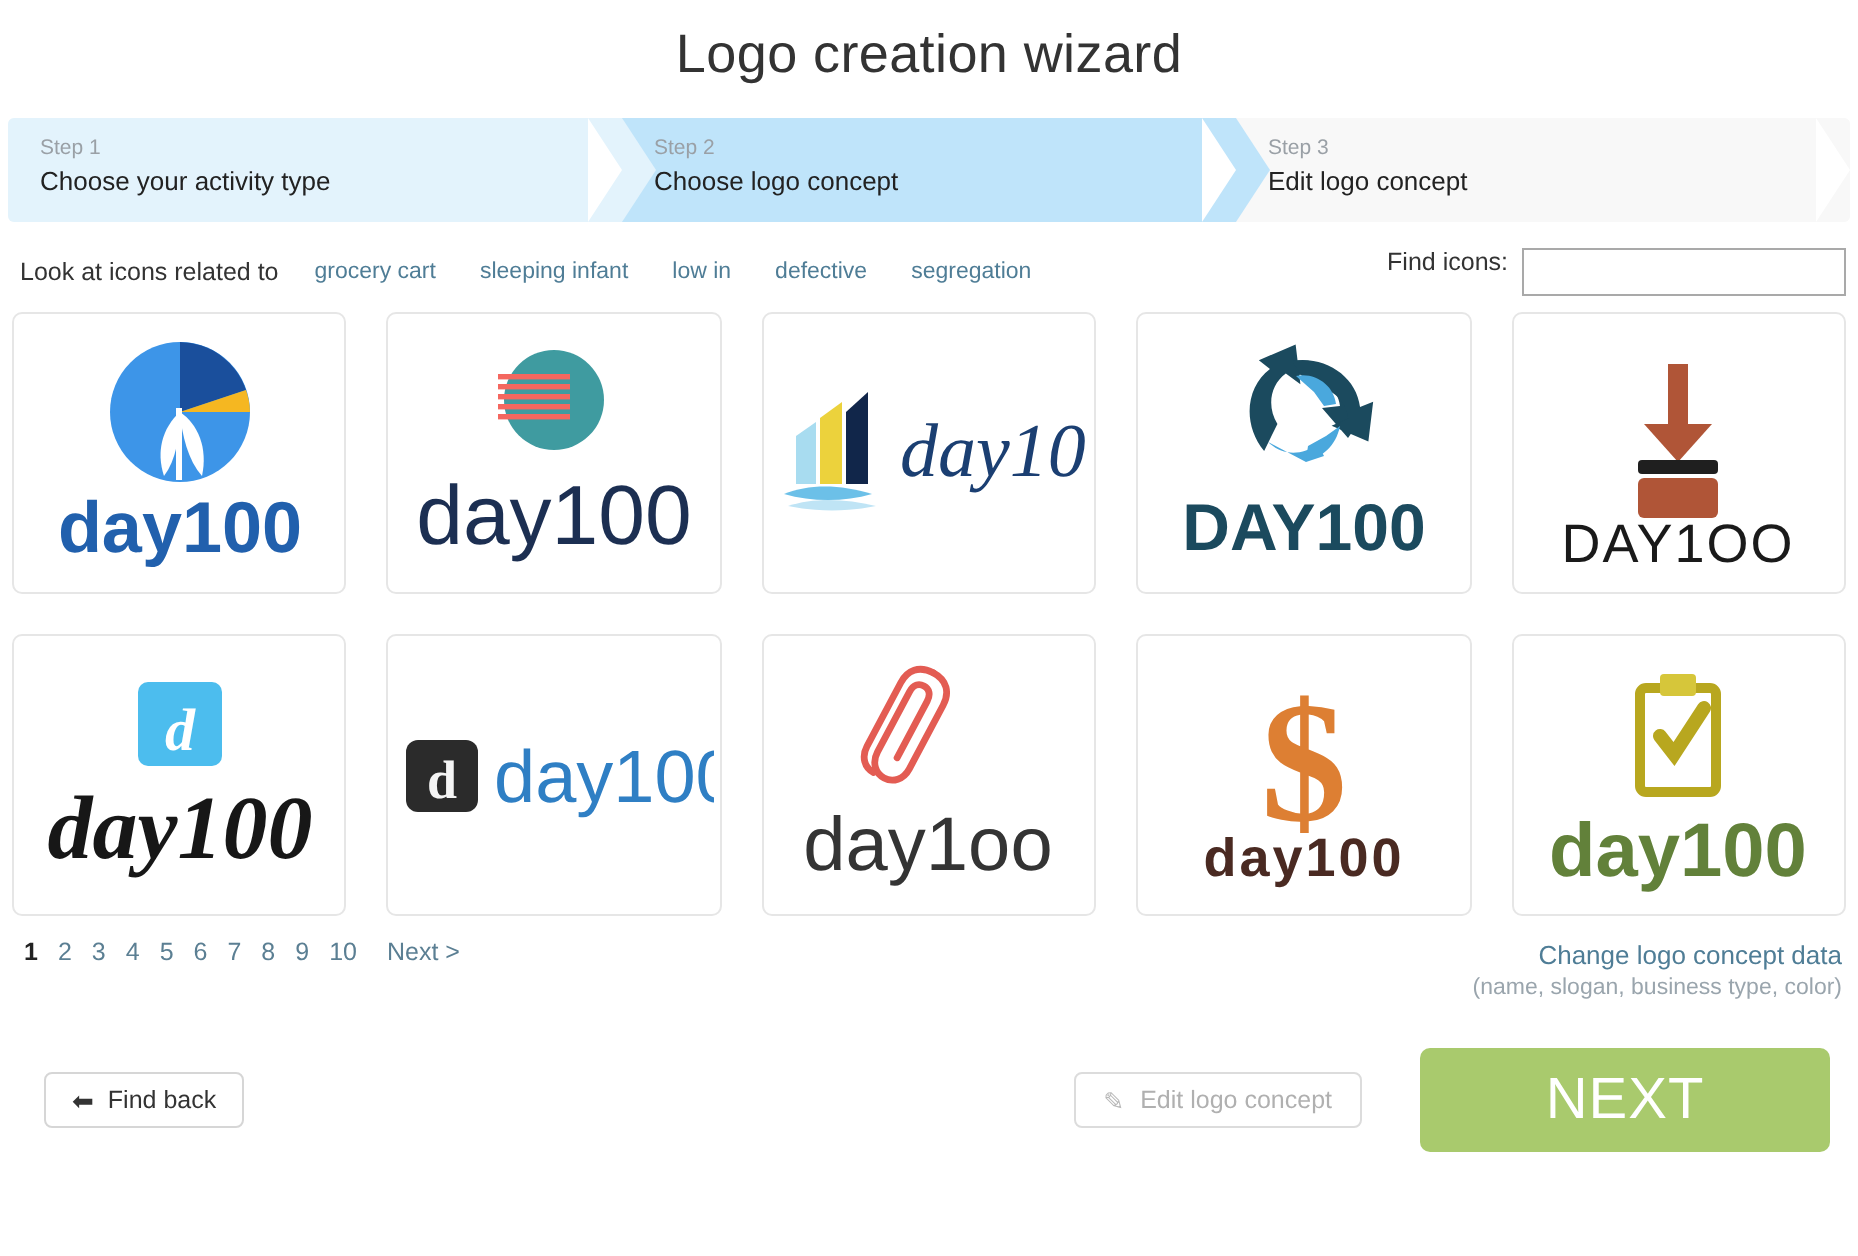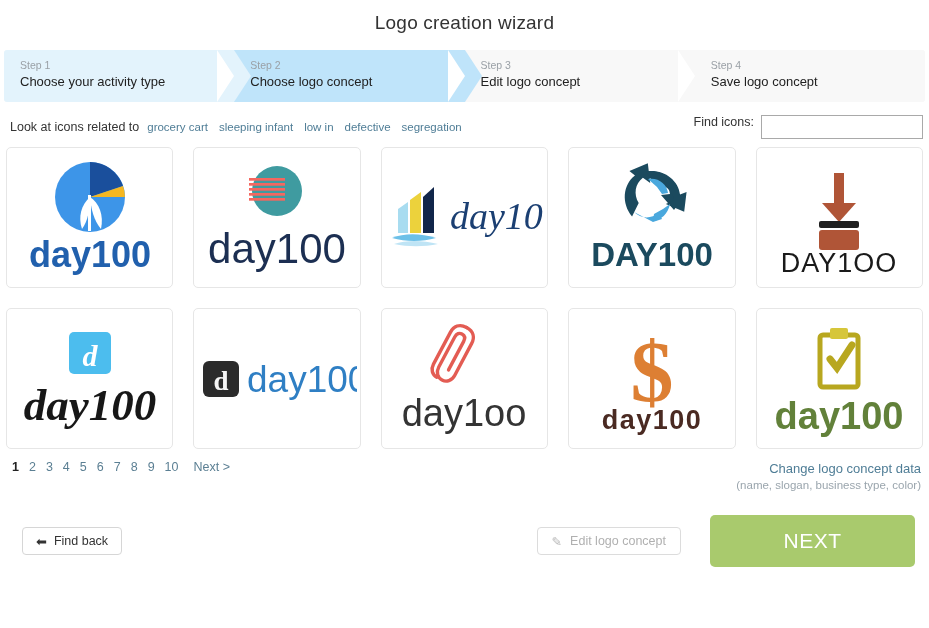--- a/index.html
+++ b/index.html
@@ -11,21 +11,21 @@
     height: 628px;
     background: #ffffff;
     font-family: "Liberation Sans", sans-serif;
     color: #222;
     overflow: hidden;
   }
 
   
   .page-title {
     text-align: center;
-    font-size: 19px;
+    font-size: 27px;
     font-weight: 400;
     color: #333;
     padding: 12px 0 16px;
     letter-spacing: 0.2px;
   }
 
   
   .stepbar {
     display: flex;
     height: 52px;
@@ -84,23 +84,23 @@
   
   .filterrow {
     display: flex;
     align-items: center;
     margin: 13px 6px 8px 10px;
     height: 24px;
   }
   .filterlabel {
     font-size: 12.5px;
     color: #333;
-    margin-right: 8px;
-  }
-  .tags { display: flex; gap: 11px; }
+    margin-right: 18px;
+  }
+  .tags { display: flex; gap: 22px; }
   .tag {
     font-size: 11.5px;
     color: #4f7d96;
     cursor: pointer;
     text-decoration: none;
   }
   .findwrap {
     margin-left: auto;
     display: flex;
     align-items: flex-start;
@@ -212,21 +212,21 @@
     font-family: "Liberation Sans", sans-serif;
   }
   .btn-next {
     width: 205px;
     height: 52px;
     margin-left: 29px;
     background: #a9ca6d;
     border: none;
     border-radius: 5px;
     color: #fff;
-    font-size: 21px;
+    font-size: 29px;
     letter-spacing: 0.5px;
     cursor: pointer;
     font-family: "Liberation Sans", sans-serif;
   }
   .arrow-left { font-size: 13px; line-height: 1; }
   .pencil { color: #b8b8b8; }
 </style>
 </head>
 <body>
 
@@ -243,24 +243,20 @@
     <div class="lbl">Step 2</div>
     <div class="ttl">Choose logo concept</div>
     <div class="chev-gap"></div>
     <div class="chev"></div>
   </div>
   <div class="step todo">
     <div class="lbl">Step 3</div>
     <div class="ttl">Edit logo concept</div>
     <div class="chev-gap"></div>
     <div class="chev"></div>
-  </div>
-  <div class="step todo">
-    <div class="lbl">Step 4</div>
-    <div class="ttl">Save logo concept</div>
   </div>
 </div>
 
 <div class="filterrow">
   <span class="filterlabel">Look at icons related to</span>
   <span class="tags">
     <a class="tag">grocery cart</a>
     <a class="tag">sleeping infant</a>
     <a class="tag">low in</a>
     <a class="tag">defective</a>

